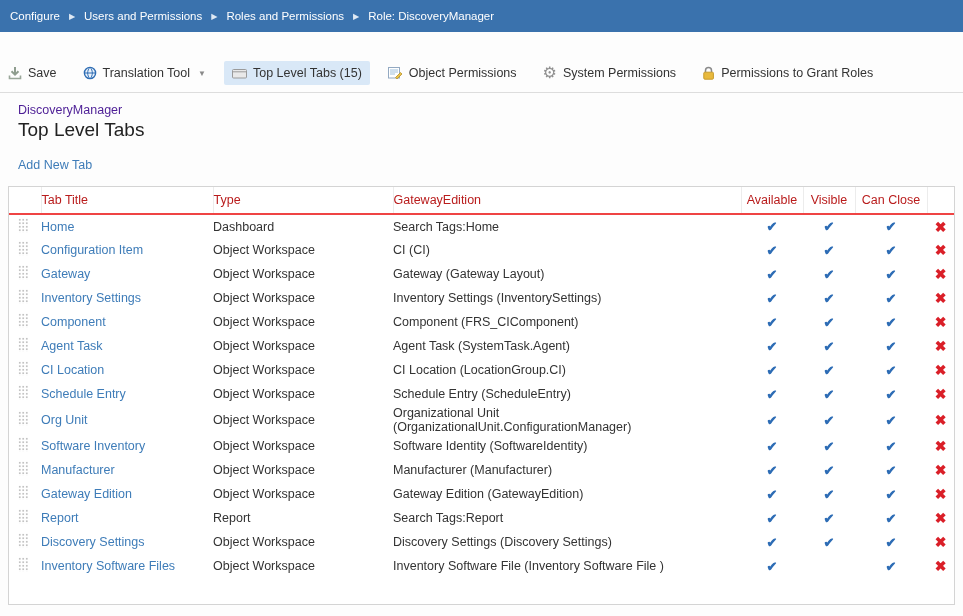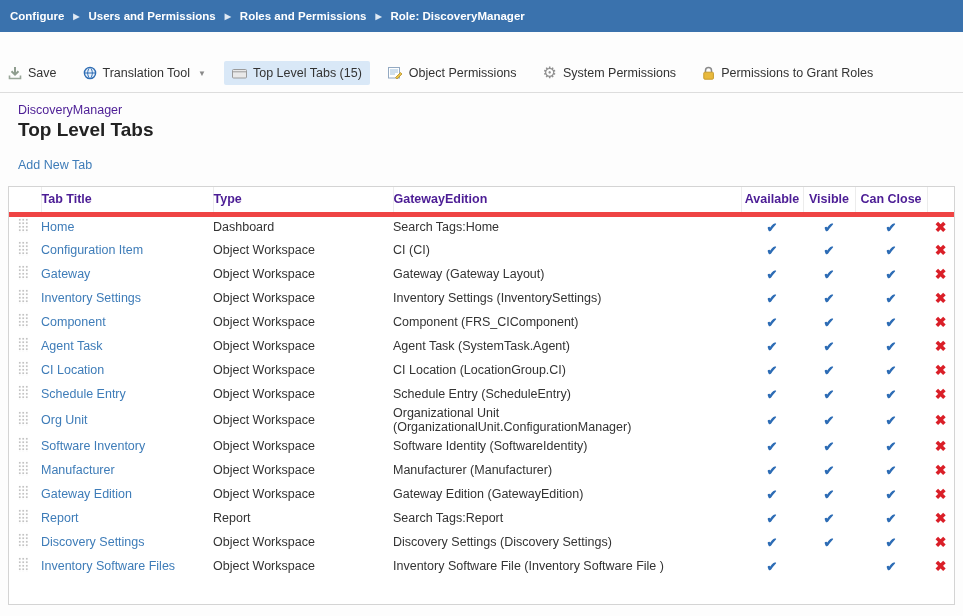--- a/index.html
+++ b/index.html
@@ -5,21 +5,21 @@
   * { margin:0; padding:0; box-sizing:border-box; }
   html,body { width:963px; height:616px; overflow:hidden; }
   body {
     font-family:"Liberation Sans", sans-serif;
     font-size:12.5px; color:#333; background:#fdfdfd;
   }
   
   .crumbbar {
     height:18px; background:#3a72ad; color:#fff;
     display:flex; align-items:center; padding:16px 10px;
-    font-size:11.5px; font-weight:bold;
+    font-size:11.5px; font-weight:normal;
   }
   .crumb { cursor:pointer; }
   .crumb-sep { color:#dfe9f4; font-size:8px; margin:0 9px; }
   
   .toolbar {
     display:flex; align-items:center; gap:10px;
     padding:29px 0 7px 0; border-bottom:1px solid #ddd;
     background:#fdfdfd;
   }
   .tbtn {
@@ -27,31 +27,31 @@
     padding:5px 8px; border-radius:2px; cursor:pointer;
     color:#333; white-space:nowrap;
   }
   .tbtn.active { background:#d9e8f7; }
   .tbtn svg { display:block; }
   .caret { font-size:8px; color:#8a8a8a; margin-left:2px; }
   .gear-glyph { font-size:16px; color:#909090; line-height:14px; }
   
   .content { padding:0 8px; }
   .rolename { margin:10px 0 2px 10px; color:#4c1d95; font-size:12.5px; }
-  .pagetitle { margin:2px 0 0 10px; font-size:19px; font-weight:bold; color:#222; }
+  .pagetitle { margin:2px 0 0 10px; font-size:19px; font-weight:normal; color:#222; }
   .addlink { display:inline-block; margin:17px 0 0 10px; color:#3e7cb8; cursor:pointer; text-decoration:none; }
   .addlink.bottom { margin:12px 0 0 10px; }
   
   .table-wrap {
     margin-top:14px; border:1px solid #d4d4d4; background:#fff; padding-bottom:26px;
   }
   table { width:100%; border-collapse:collapse; table-layout:fixed; }
   thead th {
-    height:27px; font-weight:bold; color:#4c1d95; text-align:left;
-    border-bottom:5px solid #ef4444; border-right:1px solid #ececec;
+    height:27px; font-weight:normal; color:#b91c1c; text-align:left;
+    border-bottom:2px solid #ef4444; border-right:1px solid #ececec;
     font-size:12.5px; padding:0;
   }
   thead th:last-child { border-right:none; }
   thead th.c, td.c { text-align:center; }
   tbody td { height:24px; padding:0; font-size:12.5px; color:#333; }
   a.link { color:#3e7cb8; text-decoration:none; cursor:pointer; }
   .drag {
     display:inline-block; width:10px; height:15px; margin-left:9px; cursor:move;
     background-image:radial-gradient(circle, #c3c3c3 1px, transparent 1.2px);
     background-size:3.5px 3.5px;

